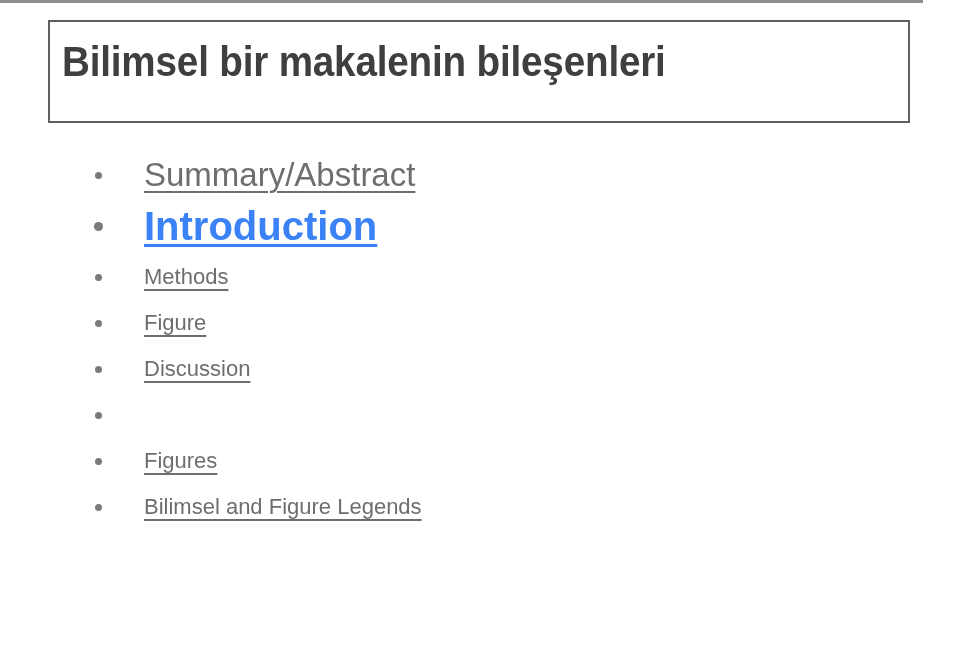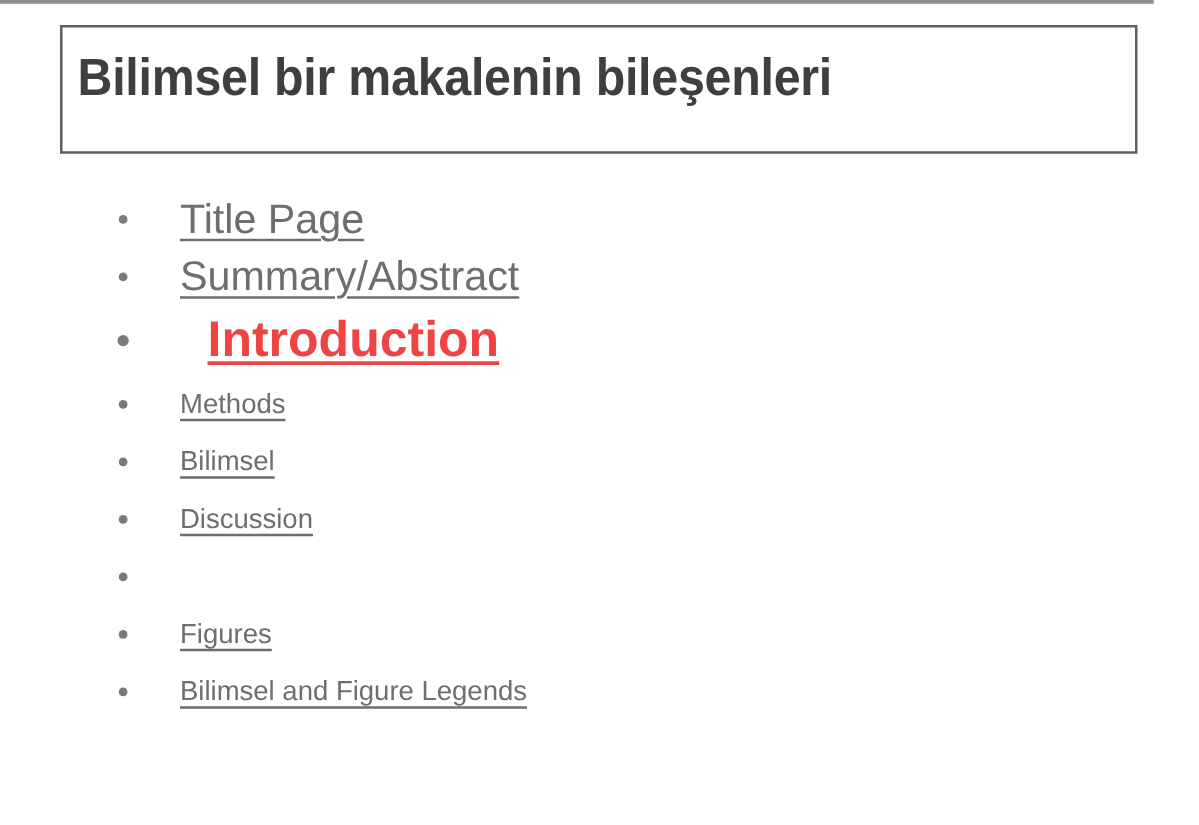--- a/index.html
+++ b/index.html
@@ -101,62 +101,57 @@
   .sz-lg   { font-size: 33px; }
   .sz-sm   { font-size: 22px; }
 
   .bullet-item.is-emphasis { height: 56px; line-height: 56px; }
   .bullet-item.is-emphasis .bullet-dot {
     width: 9px; height: 9px; margin-top: -4px; left: 94px;
   }
   .bullet-item.is-emphasis .bullet-label {
     font-size: 40px;
     font-weight: bold;
-    color: #ef4444;
+    color: #3b82f6;
     text-decoration-thickness: 3px;
     text-underline-offset: 4px;
-    margin-left: 22px;
   }
 </style>
 </head>
 <body>
 
 <div class="slide">
 
   <div class="page-top-rule"></div>
 
   <div class="title-box">
     <h1 class="title-text">Bilimsel bir makalenin bileşenleri</h1>
   </div>
 
   <ul class="bullet-list">
 
-    <li class="bullet-item">
-      <span class="bullet-dot"></span>
-      <span class="bullet-label sz-lg">Title Page</span>
-    </li>
 
     <li class="bullet-item">
       <span class="bullet-dot"></span>
       <span class="bullet-label sz-lg">Summary/Abstract</span>
     </li>
 
     <li class="bullet-item is-emphasis">
       <span class="bullet-dot"></span>
       <span class="bullet-label">Introduction</span>
     </li>
 
     <li class="bullet-item">
       <span class="bullet-dot"></span>
       <span class="bullet-label sz-sm">Methods</span>
     </li>
 
     <li class="bullet-item">
       <span class="bullet-dot"></span>
-      <span class="bullet-label sz-sm">Bilimsel</span>
+      <span class="bullet-label sz-sm">Figure</span>
     </li>
 
     <li class="bullet-item">
       <span class="bullet-dot"></span>
       <span class="bullet-label sz-sm">Discussion</span>
     </li>
 
 
     <li class="bullet-item">
       <span class="bullet-dot"></span>

